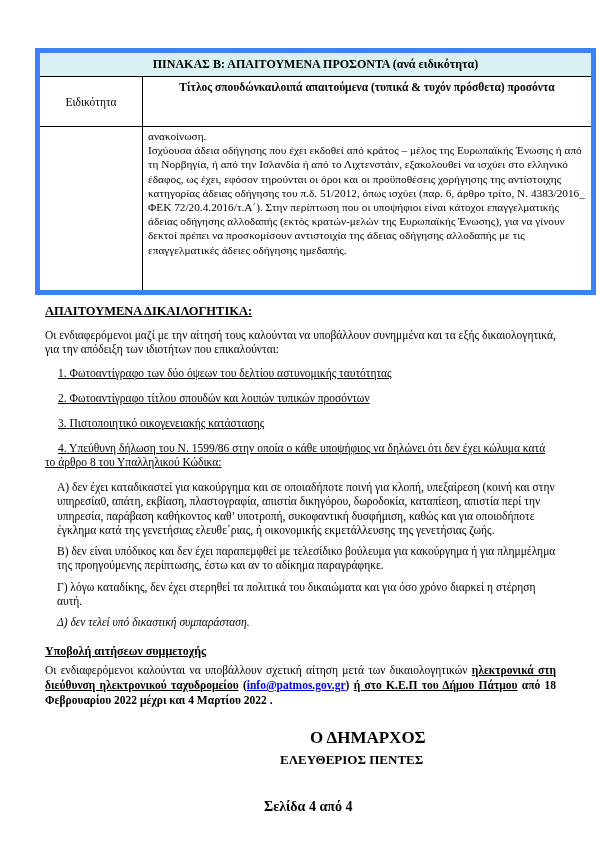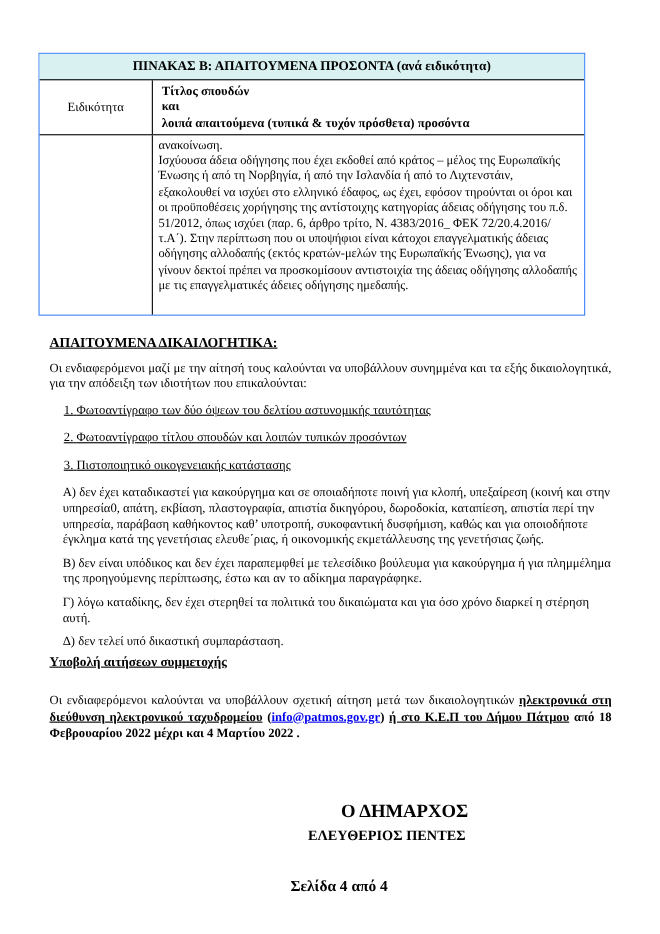--- a/index.html
+++ b/index.html
@@ -8,64 +8,64 @@
     font-family: "Liberation Serif", "DejaVu Serif", serif;
     color:#000;
     width:600px; height:849px;
     position:relative;
     overflow:hidden;
   }
   .page { position:absolute; left:0; top:0; width:600px; height:849px; background:#fff; }
 
   
   .tbl {
-    position:absolute; left:35px; top:48px; width:497px;
-    border:1px solid #3b82f6;
+    position:absolute; left:35px; top:48px; width:561px;
+    border:5px solid #3b82f6;
     font-size:11.5px;
   }
   .tbl-title {
     background:var(--hdr,#d9f1f1);
     border-bottom:1px solid #000;
     text-align:center; font-weight:bold; font-size:12px;
     padding:4px 2px;
   }
   .tbl-head { display:flex; border-bottom:1px solid #000; height:50px; }
   .hcol1 {
     width:103px; border-right:1px solid #000;
     display:flex; align-items:center; justify-content:center;
     font-weight:normal;
   }
   .hcol2 {
     flex:1; font-weight:bold;
     padding:3px 8px; line-height:14.5px;
-    display:flex; flex-direction:column; justify-content:center;
+    display:flex; flex-direction:row; justify-content:center;
   }
   .tbl-body { display:flex; height:163px; }
   .bcol1 { width:103px; border-right:1px solid #000; }
   .bcol2 {
     flex:1; padding:2px 6px 2px 5px;
     font-size:11.3px; line-height:14.2px;
     white-space:pre-line;
   }
 
   
   .content { position:absolute; left:45px; top:304px; width:511px; font-size:11.5px; line-height:14px; }
   .sect-heading {
     font-size:12.5px; font-weight:bold; text-decoration:underline;
     margin-bottom:10px;
   }
   .intro { margin-bottom:10px; }
   .li { margin-bottom:11px;text-decoration:underline; }
   .li-num { padding-left:13px; }
   .li-indent { text-indent:13px; }
   .sub { margin-left:12px; margin-bottom:7px; line-height:14.3px; }
-  .sub-last { margin-bottom:3px; }
+  .sub-last { margin-bottom:14px;font-style:italic; }
   .sect-heading2 {
     font-size:12px; font-weight:bold; text-decoration:underline;
-    margin-bottom:22px;
+    margin-bottom:5px;
   }
   .submit-par { text-align:justify; line-height:15px; }
   .bu { font-weight:bold; text-decoration:underline; }
   .b  { font-weight:bold; }
   a.email { color:var(--link,#0000ee); text-decoration:underline; font-weight:bold; }
 
   
   .mayor   { position:absolute; left:310px; top:728px; font-weight:bold; font-size:17px; }
   .mayor-name { position:absolute; left:280px; top:752px; font-weight:bold; font-size:13px; }
   .footer  { position:absolute; left:264px; top:799px; font-weight:bold; font-size:14px; }
@@ -97,20 +97,21 @@
     <div class="sect-heading">ΑΠΑΙΤΟΥΜΕΝΑ ΔΙΚΑΙΛΟΓΗΤΙΚΑ:</div>
 
     <p class="intro">Οι ενδιαφερόμενοι μαζί με την αίτησή τους καλούνται να υποβάλλουν συνημμένα και τα εξής δικαιολογητικά, για την απόδειξη των ιδιοτήτων που επικαλούνται:</p>
 
     <p class="li li-num"><span>1.</span> <span>Φωτοαντίγραφο των δύο όψεων του δελτίου αστυνομικής ταυτότητας</span></p>
 
     <p class="li li-num"><span>2.</span> <span>Φωτοαντίγραφο τίτλου σπουδών και λοιπών τυπικών προσόντων</span></p>
 
     <p class="li li-num"><span>3.</span> <span>Πιστοποιητικό οικογενειακής κατάστασης</span></p>
 
+    <p class="li li-indent"><span>4.</span> <span>Υπεύθυνη δήλωση του Ν. 1599/86 στην οποία ο κάθε υποψήφιος να δηλώνει ότι δεν έχει κώλυμα κατά το άρθρο 8 του Υπαλληλικού Κώδικα:</span></p>
 
     <p class="sub">Α) δεν έχει καταδικαστεί για κακούργημα και σε οποιαδήποτε ποινή για κλοπή, υπεξαίρεση (κοινή και στην υπηρεσία0, απάτη, εκβίαση, πλαστογραφία, απιστία δικηγόρου, δωροδοκία, καταπίεση, απιστία περί την υπηρεσία, παράβαση καθήκοντος καθ’ υποτροπή, συκοφαντική δυσφήμιση, καθώς και για οποιοδήποτε έγκλημα κατά της γενετήσιας ελευθε΄ριας, ή οικονομικής εκμετάλλευσης της γενετήσιας ζωής.</p>
     <p class="sub">Β) δεν είναι υπόδικος και δεν έχει παραπεμφθεί με τελεσίδικο βούλευμα για κακούργημα ή για πλημμέλημα της προηγούμενης περίπτωσης, έστω και αν το αδίκημα παραγράφηκε.</p>
     <p class="sub">Γ) λόγω καταδίκης, δεν έχει στερηθεί τα πολιτικά του δικαιώματα και για όσο χρόνο διαρκεί η στέρηση αυτή.</p>
     <p class="sub sub-last">Δ) δεν τελεί υπό δικαστική συμπαράσταση.</p>
 
     <div class="sect-heading2"> Υποβολή αιτήσεων συμμετοχής</div>
 
     <p class="submit-par"><span>Οι ενδιαφερόμενοι καλούνται να υποβάλλουν σχετική αίτηση μετά των δικαιολογητικών </span><span class="bu">ηλεκτρονικά στη διεύθυνση  ηλεκτρονικού ταχυδρομείου</span><span class="b"> (</span><a href="#" class="email">info@patmos.gov.gr</a><span class="b">) </span><span class="bu">ή στο Κ.Ε.Π του Δήμου Πάτμου</span><span class="b">  από 18 Φεβρουαρίου 2022 μέχρι και 4 Μαρτίου 2022 .</span></p>
 

